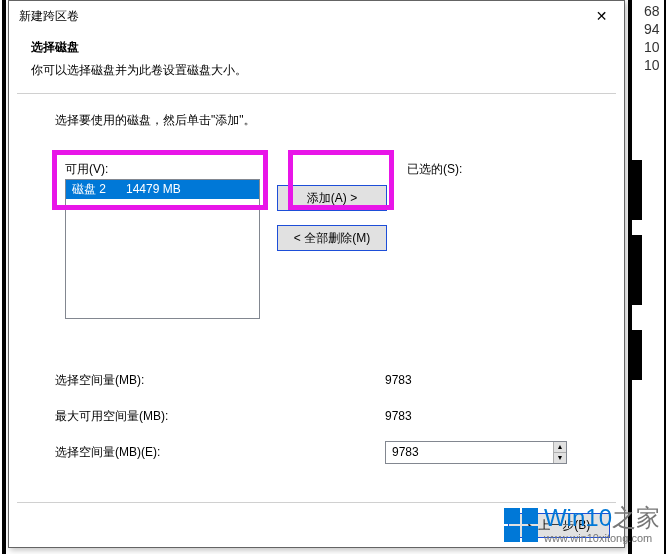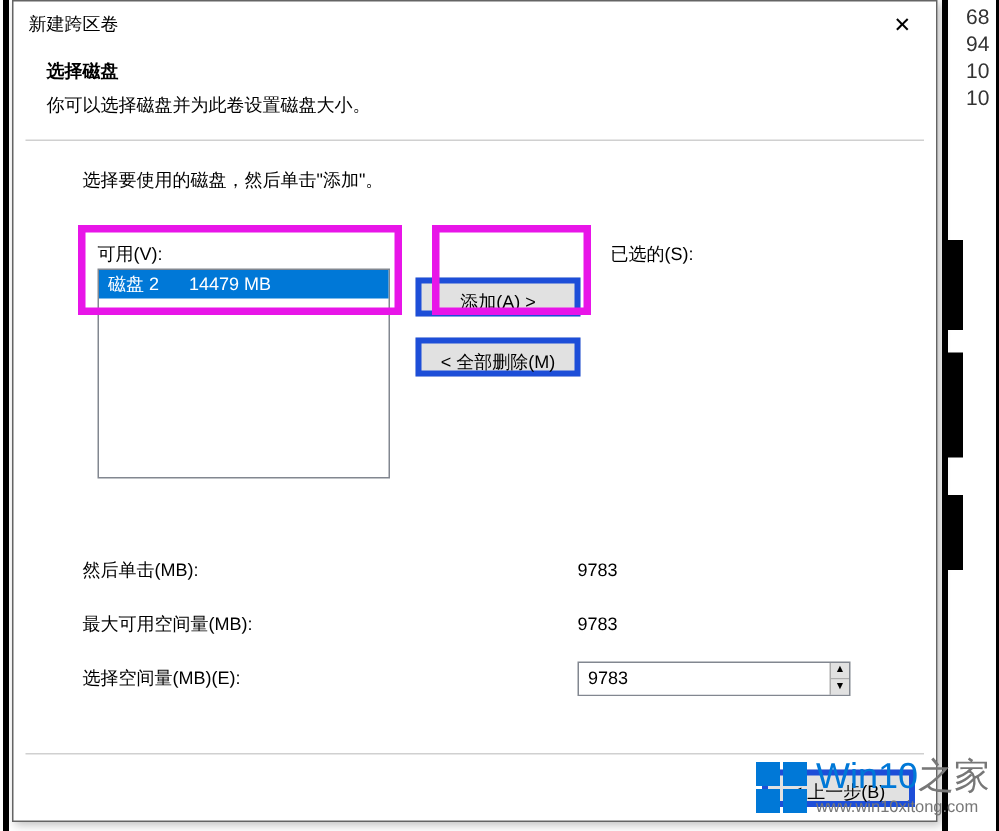--- a/index.html
+++ b/index.html
@@ -63,21 +63,21 @@
   }
   .listbox .item{
     padding:1px 6px; white-space:pre;
   }
   .listbox .item.selected{ background:#0078d7; color:#fff;}
   .hl-box{
     position:absolute; border:5px solid #e815e8; pointer-events:none;
   }
   .mid-btns{ position:absolute; width:110px; left:222px; top:26px;}
   .btn{
-    display:block; width:110px; height:26px; border:4px solid #1d4ed8;
+    display:block; width:110px; height:26px; border:1px solid #1d4ed8;
     background:#e1e1e1; font-size:12px; text-align:center; line-height:24px;
     margin-bottom:14px; cursor:pointer;
   }
   .form-rows{ margin-top: 22px;}
   .form-row{ display:flex; align-items:center; height:26px; margin-bottom:10px;}
   .form-row .lbl{ width:330px; }
   .form-row .val{ flex:1; }
   .spin-wrap{ border:1px solid #828790; display:flex; height:23px; width:182px;}
   .spin-wrap input{
     border:none; outline:none; flex:1; padding:0 6px; font-size:12px; font-family:inherit;
@@ -159,21 +159,21 @@
 
       <div class="col-label" style="left:352px; top:2px;">已选的(S):</div>
 
 
       <div class="hl-box" style="left:-3px; top:-9px; width:216px; height:60px;"></div>
       <div class="hl-box" style="left:233px; top:-9px; width:106px; height:60px;"></div>
     </div>
 
     <div class="form-rows">
       <div class="form-row">
-        <div class="lbl">然后单击(MB):</div>
+        <div class="lbl">选择空间量(MB):</div>
         <div class="val">9783</div>
       </div>
       <div class="form-row">
         <div class="lbl">最大可用空间量(MB):</div>
         <div class="val">9783</div>
       </div>
       <div class="form-row">
         <div class="lbl">选择空间量(MB)(E):</div>
         <div class="val">
           <div class="spin-wrap">

